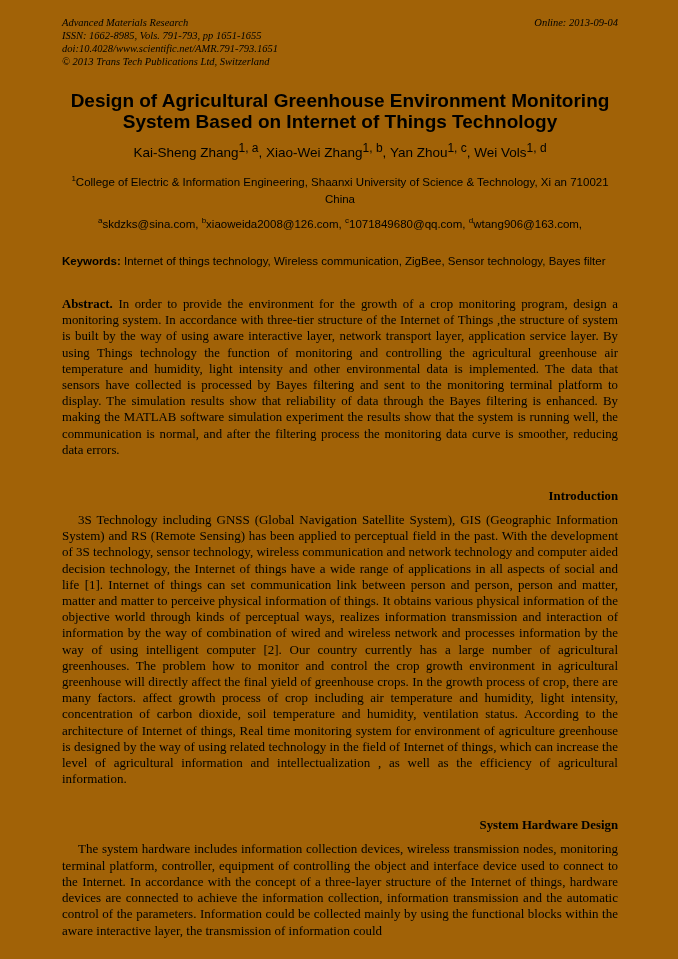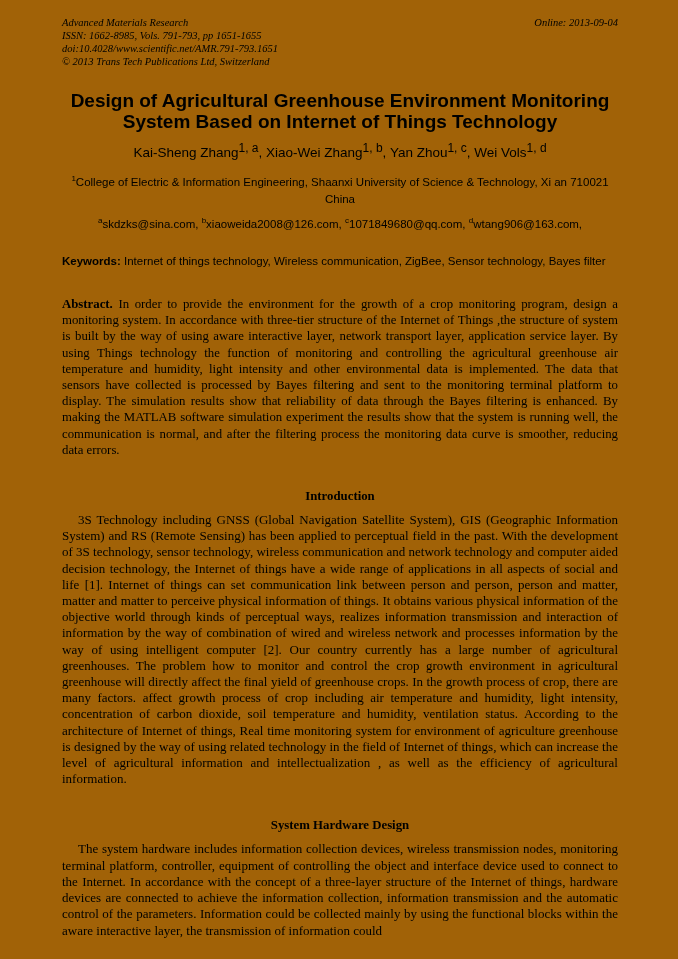--- a/index.html
+++ b/index.html
@@ -100,21 +100,21 @@
     text-align: justify;
   }
   .abstract .abs-label { font-weight: bold; }
 
   .section-heading {
     margin: 30px 0 0 0;
     font-family: "Liberation Serif", serif;
     font-weight: bold;
     font-size: 12.8px;
     line-height: 17px;
-    text-align: center;
+    text-align: right;
   }
   .section-paragraph {
     margin-top: 7px;
     font-family: "Liberation Serif", serif;
     font-size: 13px;
     line-height: 16.2px;
     text-align: justify;
     text-indent: 16px;
   }
 </style>

